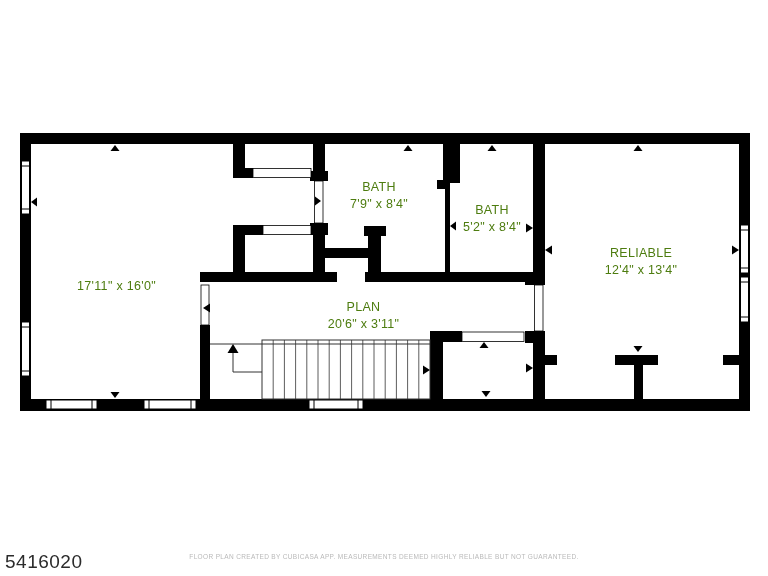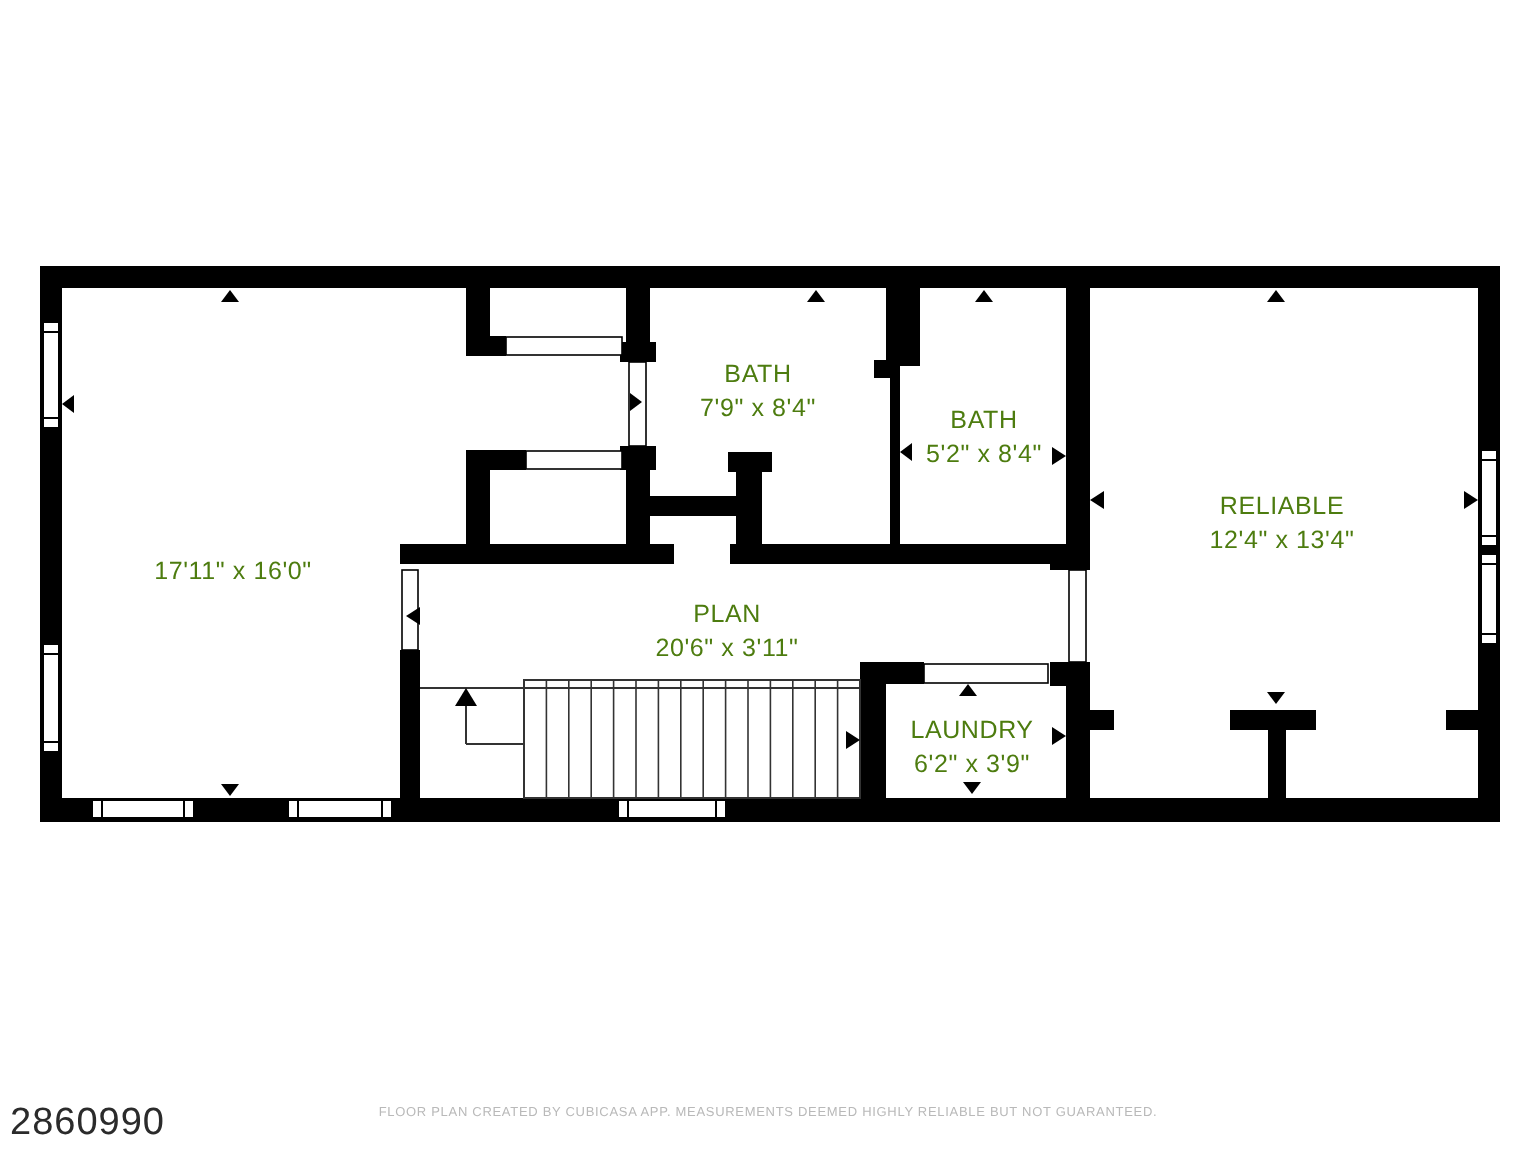--- a/index.html
+++ b/index.html
@@ -163,21 +163,17 @@
     <div class="room-dims">5'2" x 8'4"</div>
   </div>
   <div class="room-label" style="left:641px;top:262px">
     <div class="room-name">RELIABLE</div>
     <div class="room-dims">12'4" x 13'4"</div>
   </div>
   <div class="room-label" style="left:363.5px;top:316px">
     <div class="room-name">PLAN</div>
     <div class="room-dims">20'6" x 3'11"</div>
   </div>
-  <div class="room-label" style="left:486px;top:374px">
-    <div class="room-name">LAUNDRY</div>
-    <div class="room-dims">6'2" x 3'9"</div>
-  </div>
 
-  <div class="listing-id">2860990</div>
+  <div class="listing-id">5416020</div>
   <div class="disclaimer">FLOOR PLAN CREATED BY CUBICASA APP. MEASUREMENTS DEEMED HIGHLY RELIABLE BUT NOT GUARANTEED.</div>
 
 </div>
 
 </body></html>

